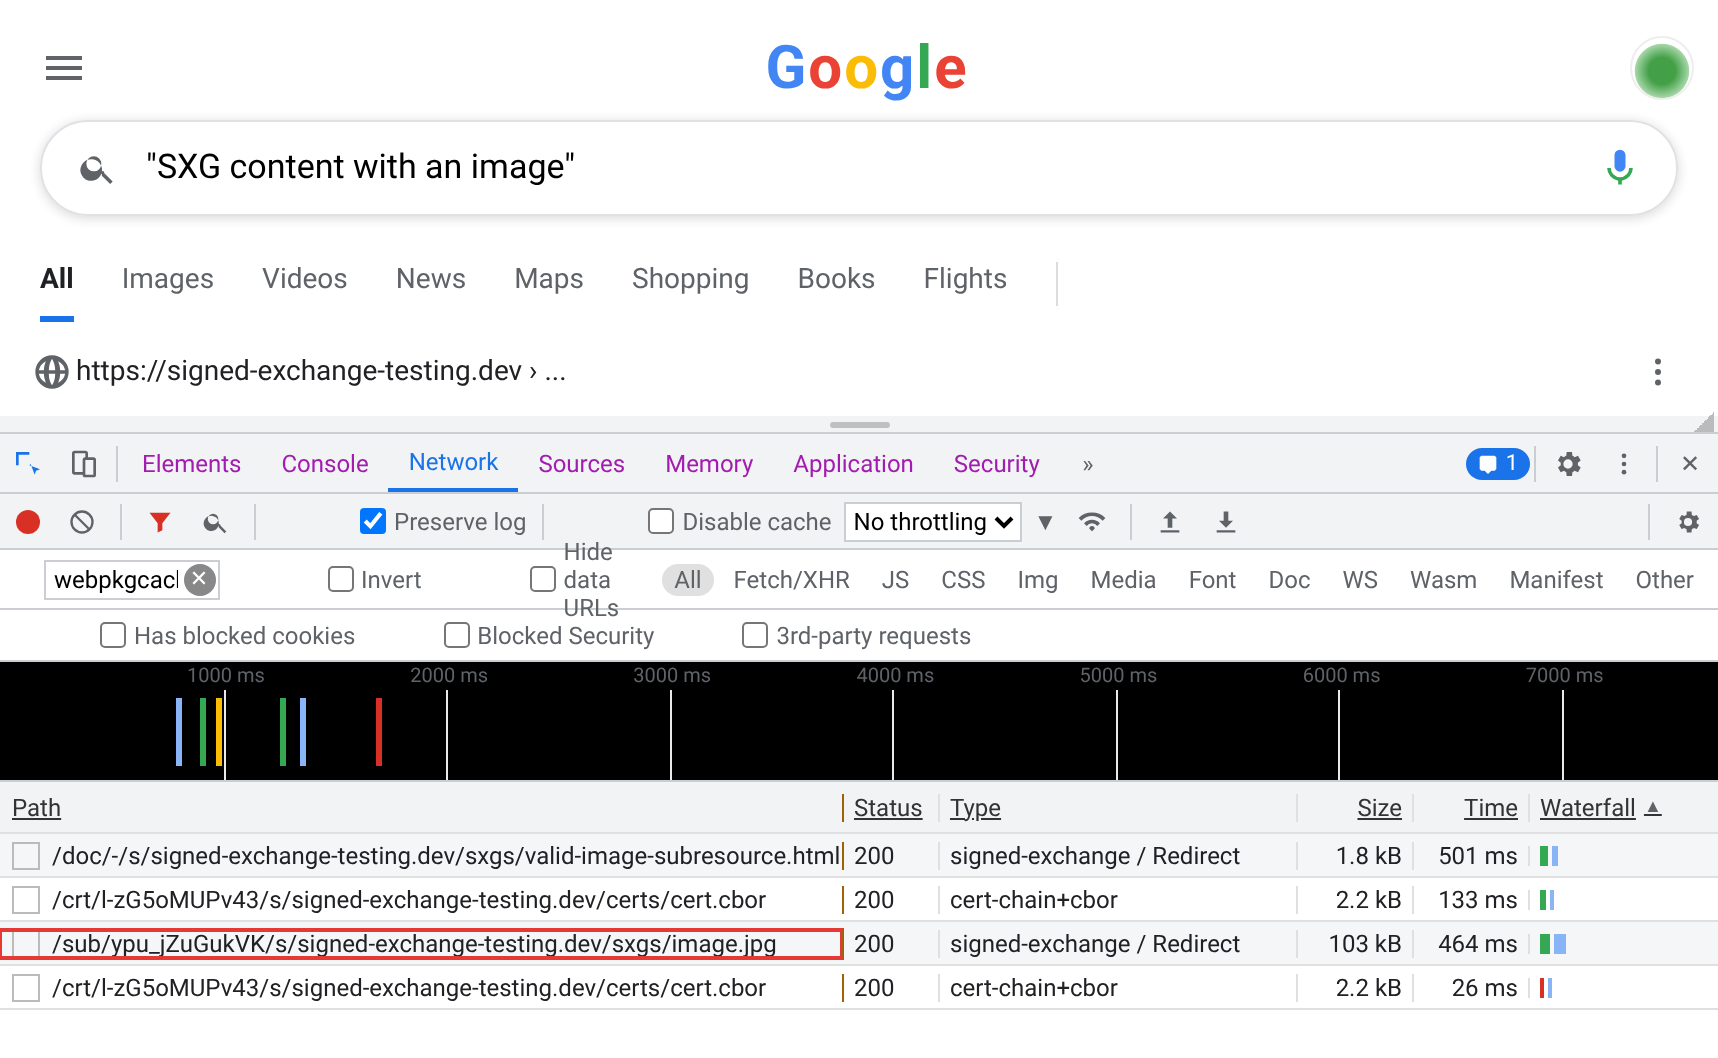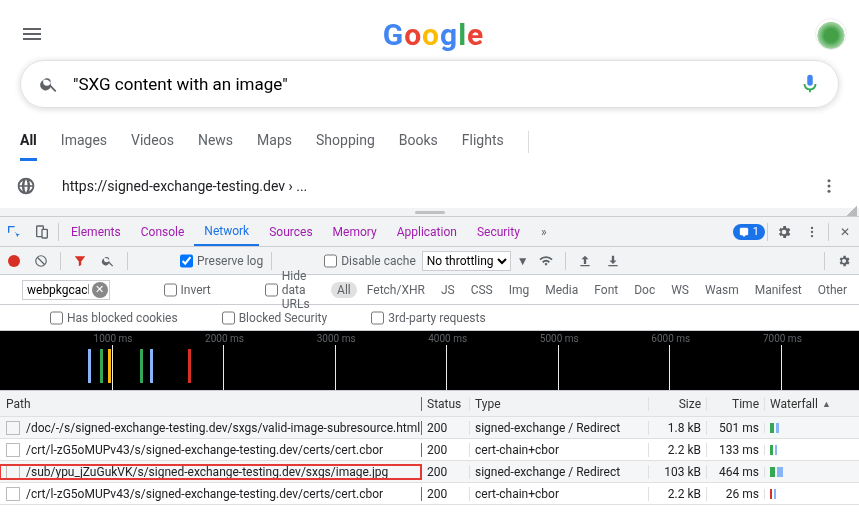--- a/index.html
+++ b/index.html
@@ -16,21 +16,21 @@
 
 .search-box { display: flex; align-items: center; height: 48px; border: 1px solid #dfe1e5; border-radius: 24px; box-shadow: 0 1px 6px rgba(32,33,36,.18); padding: 0 16px; margin: 0 8px 6px; }
 .search-box .s-icon, .search-box .mic-icon { width: 24px; height: 24px; color: #5f6368; display: flex; align-items:center; justify-content:center;}
 .search-input { flex: 1; border: none; outline: none; font-size: 17px; padding: 0 12px; }
 
 .tabs-row { display: flex; align-items: center; gap: 24px; padding: 8px 8px 0; border-bottom: 1px solid transparent; }
 .nav-tab { padding: 10px 0; font-size: 14px; color: #5f6368; cursor: pointer; border-bottom: 3px solid transparent; }
 .nav-tab.active { color: #202124; font-weight: 700; border-bottom-color: #1a73e8; }
 .tabs-divider { width: 1px; height: 22px; background: #dadce0; }
 
-.result-row { display: flex; align-items: center; padding: 10px 4px 8px; gap: 26px; }
+.result-row { display: flex; align-items: center; padding: 10px 4px 8px; gap: 2px; }
 .globe-icon { width: 20px; height: 20px; color: #5f6368; }
 .result-url { font-size: 14px; color: #202124; }
 .more-btn { margin-left: auto; width: 28px; height: 28px; color: #5f6368; display:flex;align-items:center;justify-content:center; }
 
 .drag-handle { height: 8px; background:#f1f3f4; display:flex;align-items:center;justify-content:center; position:relative;}
 .drag-handle::after { content:""; width: 30px; height: 3px; background:#c0c0c0; border-radius:2px; }
 .resize-corner { position:absolute; right:2px; bottom:0; width:10px;height:10px; background:linear-gradient(135deg, transparent 50%, #bbb 50%);}
 
 
 .devtools { border-top: 1px solid #cacdd1; display:flex; flex-direction:column; }
@@ -39,41 +39,41 @@
 .dt-ic.active { color:#1a73e8; }
 .dt-sep { width:1px; height:18px; background:#cacdd1; margin:0 2px;}
 .dt-tab { padding: 0 10px; color:#a21caf; height:100%; display:flex; align-items:center; cursor:pointer; }
 .dt-tab.active { color:#1a73e8; border-bottom: 2px solid #1a73e8; }
 .badge { background:#1a73e8; color:#fff; border-radius:8px; font-size:11px; padding:0 6px; display:inline-flex; align-items:center; gap:4px; height:16px;}
 
 .toolbar2 { display:flex; align-items:center; height: 28px; background:#f1f3f4; border-bottom:1px solid #cacdd1; font-size:12px; padding:0 4px; gap:6px; }
 .rec-dot { width:12px;height:12px;border-radius:50%;background:#d93025; margin:0 4px; }
 .tb-ic { width:22px;height:22px;display:flex;align-items:center;justify-content:center;color:#5f6368; }
 .tb-ic.filter { color:#d93025; }
-.cb-label { display:flex; gap:4px; color:#5f6368;padding-left:44px; }
+.cb-label { display:flex; align-items:center; gap:4px; color:#5f6368;padding-left:44px; }
 select.throttle { border:1px solid #cacdd1; background:#fff; font-size:12px; height:20px;}
 
 .filter-row { display:flex; align-items:center; height: 30px; border-bottom:1px solid #cacdd1; font-size:12px; padding:0 6px; gap: 10px; flex-wrap:nowrap; }
 .filter-input { position:relative; width: 170px; padding-left: 16px; }
 .filter-input input { width:100%; height:20px; border:1px solid #cacdd1; padding:0 20px 0 4px; font-size:12px; }
 .clear-x { position:absolute; right:2px; top:2px; width:16px;height:16px; background:#888; color:#fff; border-radius:50%; font-size:11px; display:flex;align-items:center;justify-content:center;}
 .pill { padding: 1px 6px; color:#5f6368; cursor:pointer; }
 .pill.active { background:#e0e0e0; border-radius:8px; }
 
 .filter-row2 { display:flex; align-items:center; height:26px; border-bottom:1px solid #cacdd1; font-size:12px; padding:0 6px; gap: 0; color:#5f6368;}
 
 .overview { height:60px; border-bottom:1px solid #cacdd1; position:relative; background:#000000; }
 .ov-tick { position:absolute; top:2px; font-size:10px; color:#5f6368; }
 .ov-grid { position:absolute; top:14px; bottom:0; border-left:1px solid #e8eaed; }
 .ov-mark { position:absolute; top:18px; width:3px; height:34px; }
 
 
 .net-table { display:flex; flex-direction:column; font-size:12px; }
 .th-row, .td-row { display:flex; border-bottom:1px solid #e0e0e0; align-items:center; }
-.th-row { background:#f1f3f4; height:26px; color:#333; }
+.th-row { background:#f1f3f4; height:26px; color:#333;text-decoration:underline; }
 .td-row { height:22px; }
 .td-row.zebra { background:#f5f6f7; }
 .col-path { width:421px; padding-left:6px; display:flex; align-items:center; gap:6px; }
 .col-status { width:48px; border-left:1px solid #a16207; padding-left:5px; }
 .col-type { width:179px; border-left:1px solid #e0e0e0; padding-left:5px; }
 .col-size { width:58px; border-left:1px solid #e0e0e0; text-align:right; padding-right:5px; }
 .col-time { width:58px; border-left:1px solid #e0e0e0; text-align:right; padding-right:5px; }
 .col-wf { width:65px; border-left:1px solid #e0e0e0; padding-left:5px; display:flex; align-items:center; gap:2px;}
 .col-scroll { flex:1; border-left:1px solid #e0e0e0; }
 .file-ic { width:14px;height:14px; border:1px solid #bbb; flex-shrink:0; }

